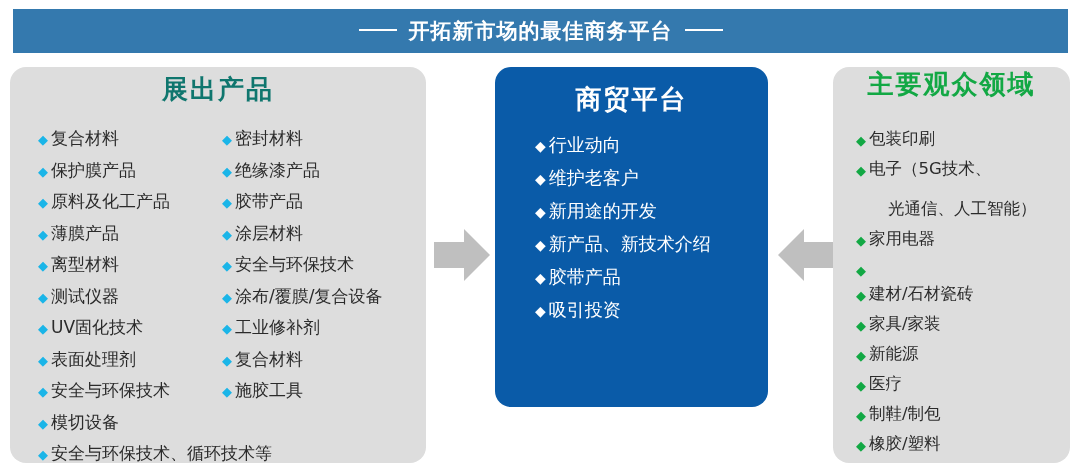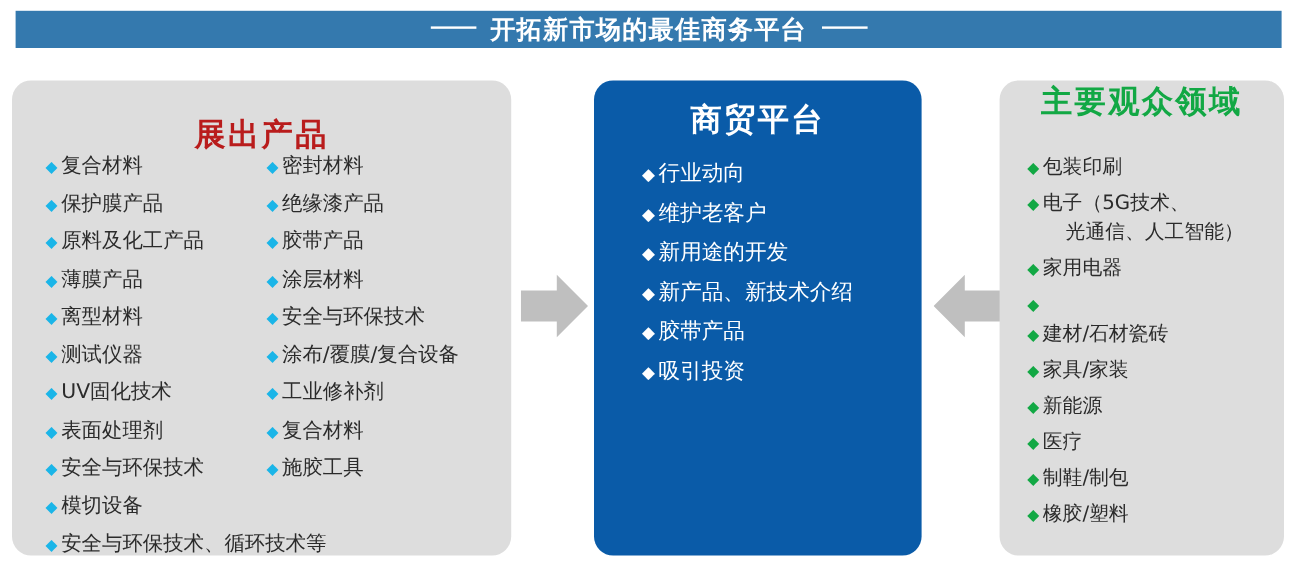--- a/index.html
+++ b/index.html
@@ -18,21 +18,21 @@
     height: 471px;
     background: #ffffff;
   }
 
   
   .header-banner {
     position: absolute;
     left: 13px;
     top: 9px;
     width: 1055px;
-    height: 31px;
+    height: 44px;
     background: #3479ae;
     display: flex;
     align-items: center;
     justify-content: center;
   }
   .header-title {
     color: #ffffff;
     font-size: 21px;
     font-weight: bold;
     letter-spacing: 1px;
@@ -54,32 +54,32 @@
     border-radius: 16px;
   }
   .panel-gray {
     background: #dddddd;
   }
   .panel-blue {
     background: #0a5ba8;
   }
 
   #panel-left  { left: 10px;  top: 67px; width: 416px; height: 396px; }
-  #panel-mid   { left: 495px; top: 67px; width: 273px; height: 396px; }
+  #panel-mid   { left: 495px; top: 67px; width: 273px; height: 340px; }
   #panel-right { left: 833px; top: 67px; width: 237px; height: 396px; }
 
   .panel-title {
     text-align: center;
     font-size: 26px;
     font-weight: bold;
     font-family: "DejaVu Sans", "Liberation Sans", sans-serif;
     letter-spacing: 2px;
     white-space: nowrap;
   }
-  #panel-left .panel-title  { color: #b91c1c; margin-top: 28px; }
+  #panel-left .panel-title  { color: #0f766e; margin-top: 5px; }
   #panel-mid .panel-title   { color: #ffffff; margin-top: 15px; }
   #panel-right .panel-title { color: #12a844; }
 
   
   .bullet-list {
     list-style: none;
     font-family: "DejaVu Sans", "Liberation Sans", sans-serif;
   }
   .bullet-item {
     display: flex;
@@ -138,21 +138,21 @@
     position: absolute;
     left: 23px;
     top: 63px;
   }
   #list-right .bullet-item {
     font-size: 16.5px;
     color: #2b2b2b;
     margin-bottom: 11.5px;
   }
   #list-right .bullet-marker { color: #12a844; }
-  #list-right .bullet-sub { padding-left: 19px; margin-top: 6px; }
+  #list-right .bullet-sub { padding-left: 19px; margin-top: 22px; }
 
   
   .arrow {
     position: absolute;
     width: 56px;
     height: 60px;
   }
   #arrow-left  { left: 434px; top: 225px; }
   #arrow-right { left: 778px; top: 225px; }
   .arrow svg { display: block; width: 100%; height: 100%; }

